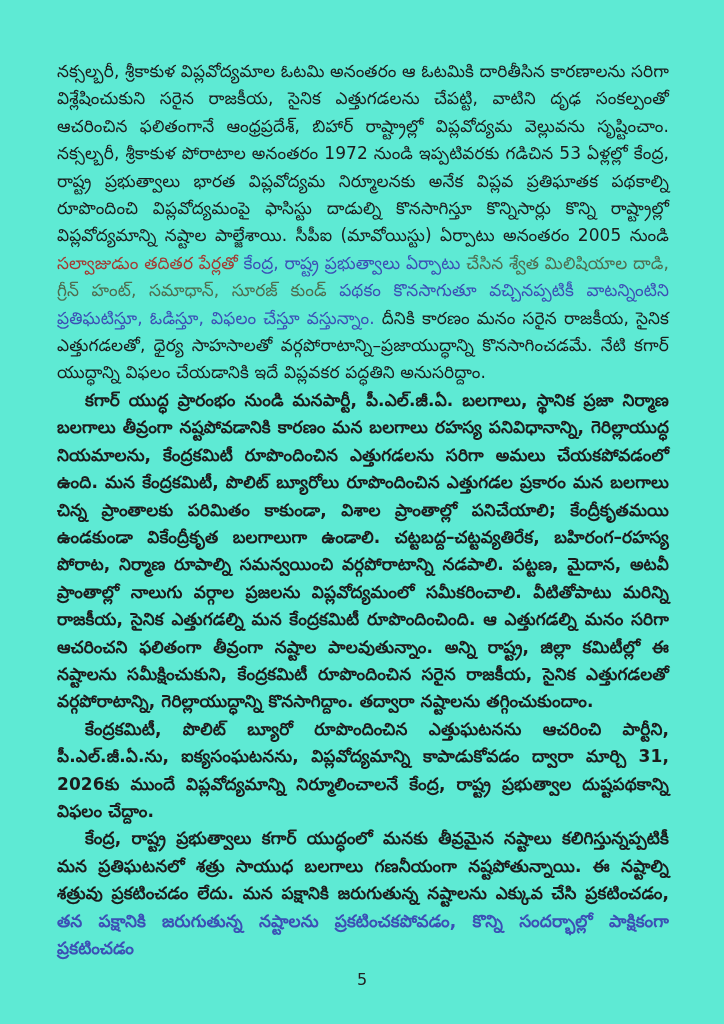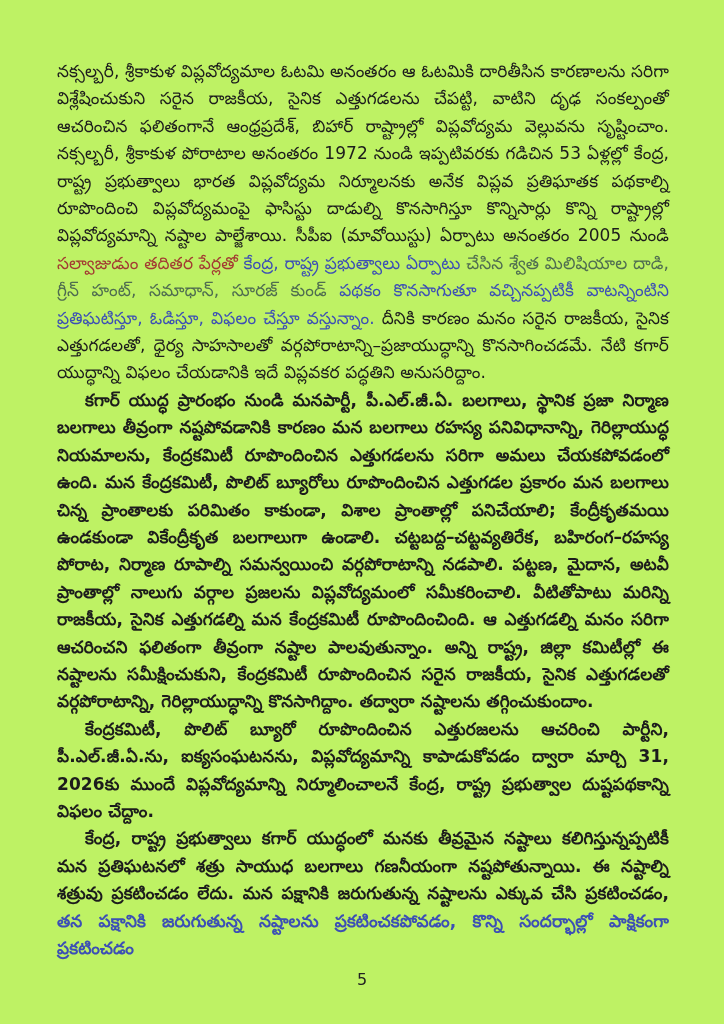--- a/index.html
+++ b/index.html
@@ -4,21 +4,21 @@
 <style>
   html, body {
     margin: 0;
     padding: 0;
     background: #ffffff;
   }
   .page {
     position: relative;
     width: 724px;
     height: 1024px;
-    background: #bef264;
+    background: #5eead4;
     overflow: hidden;
     font-family: "DejaVu Sans", "Liberation Sans", sans-serif;
   }
   .text-block {
     position: absolute;
     left: 57px;
     top: 58px;
     width: 612px;
     font-size: 17px;
     line-height: 27.4px;
@@ -59,21 +59,21 @@
       <span style="color: rgb(79, 109, 80);">చేసిన శ్వేత మిలిషియాల దాడి, గ్రీన్ హంట్, సమాధాన్, సూరజ్ కుండ్ </span>
       <span style="color: rgb(60, 79, 181);">పథకం కొనసాగుతూ వచ్చినప్పటికీ వాటన్నింటిని ప్రతిఘటిస్తూ, ఓడిస్తూ, విఫలం చేస్తూ వస్తున్నాం. </span>
       <span style="color: rgb(28, 28, 28);">దీనికి కారణం మనం సరైన రాజకీయ, సైనిక ఎత్తుగడలతో, ధైర్య సాహసాలతో వర్గపోరాటాన్ని–ప్రజాయుద్ధాన్ని కొనసాగించడమే. నేటి కగార్ యుద్ధాన్ని విఫలం చేయడానికి ఇదే విప్లవకర పద్ధతిని అనుసరిద్దాం.</span>
     </p>
 
     <p class="indent">
       <span style="color: rgb(28, 28, 28);">కగార్ యుద్ధ ప్రారంభం నుండి మనపార్టీ, పీ.ఎల్.జీ.ఏ. బలగాలు, స్థానిక ప్రజా నిర్మాణ బలగాలు తీవ్రంగా నష్టపోవడానికి కారణం మన బలగాలు రహస్య పనివిధానాన్ని, గెరిల్లాయుద్ధ నియమాలను, కేంద్రకమిటీ రూపొందించిన ఎత్తుగడలను సరిగా అమలు చేయకపోవడంలో ఉంది. మన కేంద్రకమిటీ, పొలిట్ బ్యూరోలు రూపొందించిన ఎత్తుగడల ప్రకారం మన బలగాలు చిన్న ప్రాంతాలకు పరిమితం కాకుండా, విశాల ప్రాంతాల్లో పనిచేయాలి; కేంద్రీకృతమయి ఉండకుండా వికేంద్రీకృత బలగాలుగా ఉండాలి. చట్టబద్ద–చట్టవ్యతిరేక, బహిరంగ–రహస్య పోరాట, నిర్మాణ రూపాల్ని సమన్వయించి వర్గపోరాటాన్ని నడపాలి. పట్టణ, మైదాన, అటవీ ప్రాంతాల్లో నాలుగు వర్గాల ప్రజలను విప్లవోద్యమంలో సమీకరించాలి. వీటితోపాటు మరిన్ని రాజకీయ, సైనిక ఎత్తుగడల్ని మన కేంద్రకమిటీ రూపొందించింది. ఆ ఎత్తుగడల్ని మనం సరిగా ఆచరించని ఫలితంగా తీవ్రంగా నష్టాల పాలవుతున్నాం. అన్ని రాష్ట్ర, జిల్లా కమిటీల్లో ఈ నష్టాలను సమీక్షించుకుని, కేంద్రకమిటీ రూపొందించిన సరైన రాజకీయ, సైనిక ఎత్తుగడలతో వర్గపోరాటాన్ని, గెరిల్లాయుద్ధాన్ని కొనసాగిద్దాం. తద్వారా నష్టాలను తగ్గించుకుందాం.</span>
     </p>
 
     <p class="indent">
-      <span style="color: rgb(28, 28, 28);">కేంద్రకమిటీ, పొలిట్ బ్యూరో రూపొందించిన ఎత్తురజలను ఆచరించి పార్టీని, పీ.ఎల్.జీ.ఏ.ను, ఐక్యసంఘటనను, విప్లవోద్యమాన్ని కాపాడుకోవడం ద్వారా మార్చి 31, 2026కు ముందే విప్లవోద్యమాన్ని నిర్మూలించాలనే కేంద్ర, రాష్ట్ర ప్రభుత్వాల దుష్టపథకాన్ని విఫలం చేద్దాం.</span>
+      <span style="color: rgb(28, 28, 28);">కేంద్రకమిటీ, పొలిట్ బ్యూరో రూపొందించిన ఎత్తుఘటనను ఆచరించి పార్టీని, పీ.ఎల్.జీ.ఏ.ను, ఐక్యసంఘటనను, విప్లవోద్యమాన్ని కాపాడుకోవడం ద్వారా మార్చి 31, 2026కు ముందే విప్లవోద్యమాన్ని నిర్మూలించాలనే కేంద్ర, రాష్ట్ర ప్రభుత్వాల దుష్టపథకాన్ని విఫలం చేద్దాం.</span>
     </p>
 
     <p class="indent">
       <span style="color: rgb(28, 28, 28);">కేంద్ర, రాష్ట్ర ప్రభుత్వాలు కగార్ యుద్ధంలో మనకు తీవ్రమైన నష్టాలు కలిగిస్తున్నప్పటికీ మన ప్రతిఘటనలో శత్రు సాయుధ బలగాలు గణనీయంగా నష్టపోతున్నాయి. ఈ నష్టాల్ని శత్రువు ప్రకటించడం లేదు. మన పక్షానికి జరుగుతున్న నష్టాలను ఎక్కువ చేసి ప్రకటించడం, </span>
       <span style="color: rgb(60, 79, 181);">తన పక్షానికి జరుగుతున్న నష్టాలను ప్రకటించకపోవడం, కొన్ని సందర్భాల్లో పాక్షికంగా ప్రకటించడం</span>
     </p>
 
   </div>
 
   <div class="page-number">5</div>

